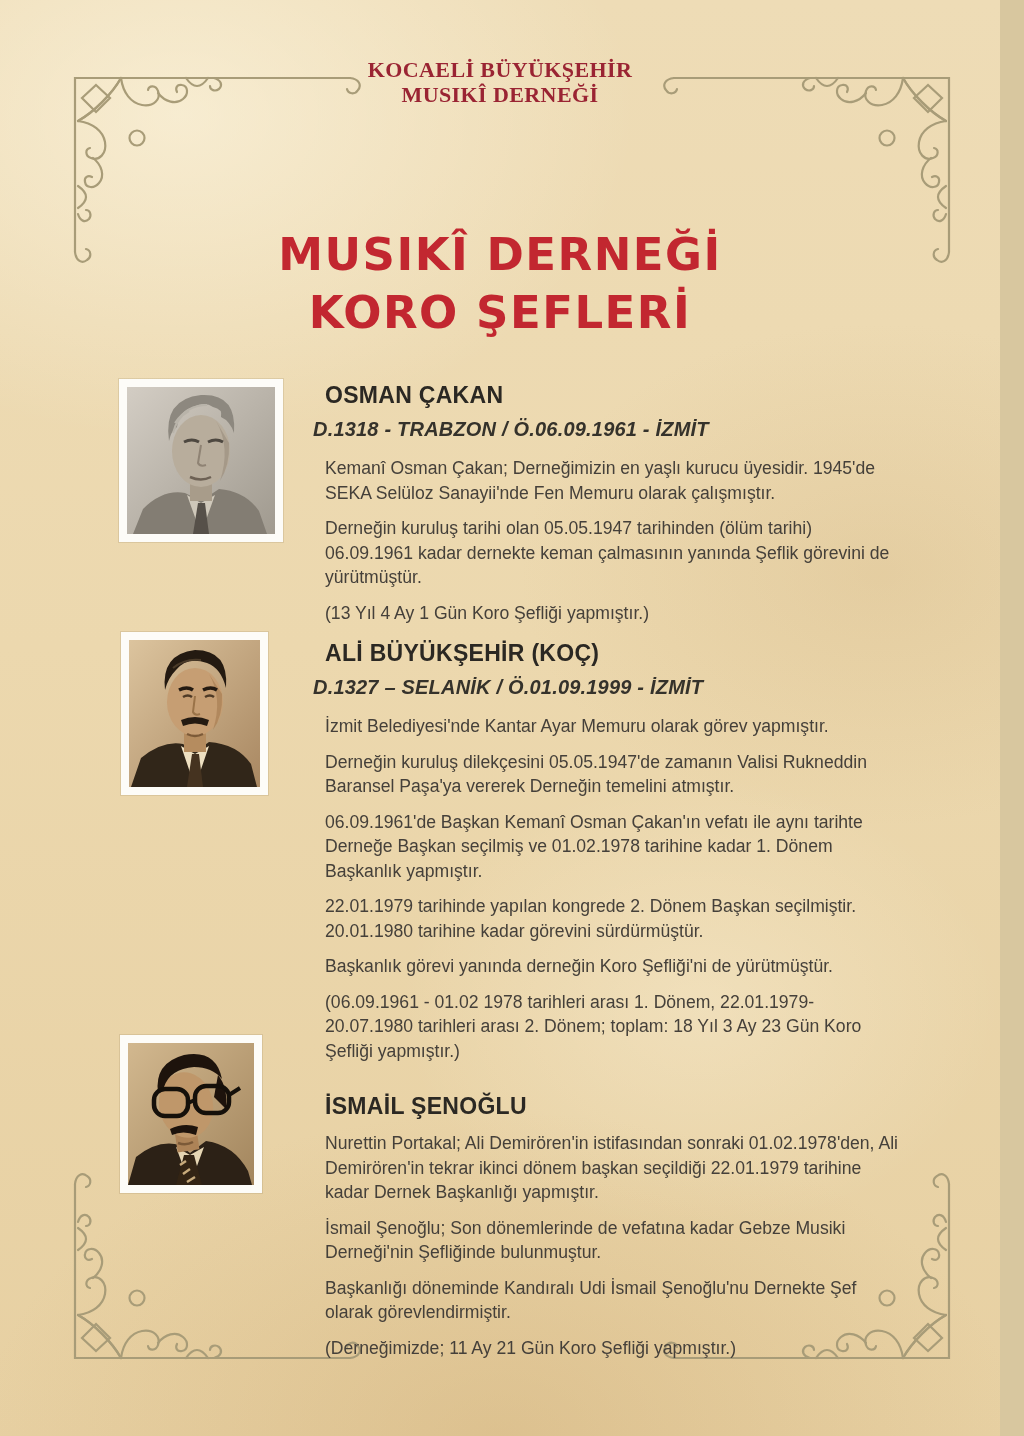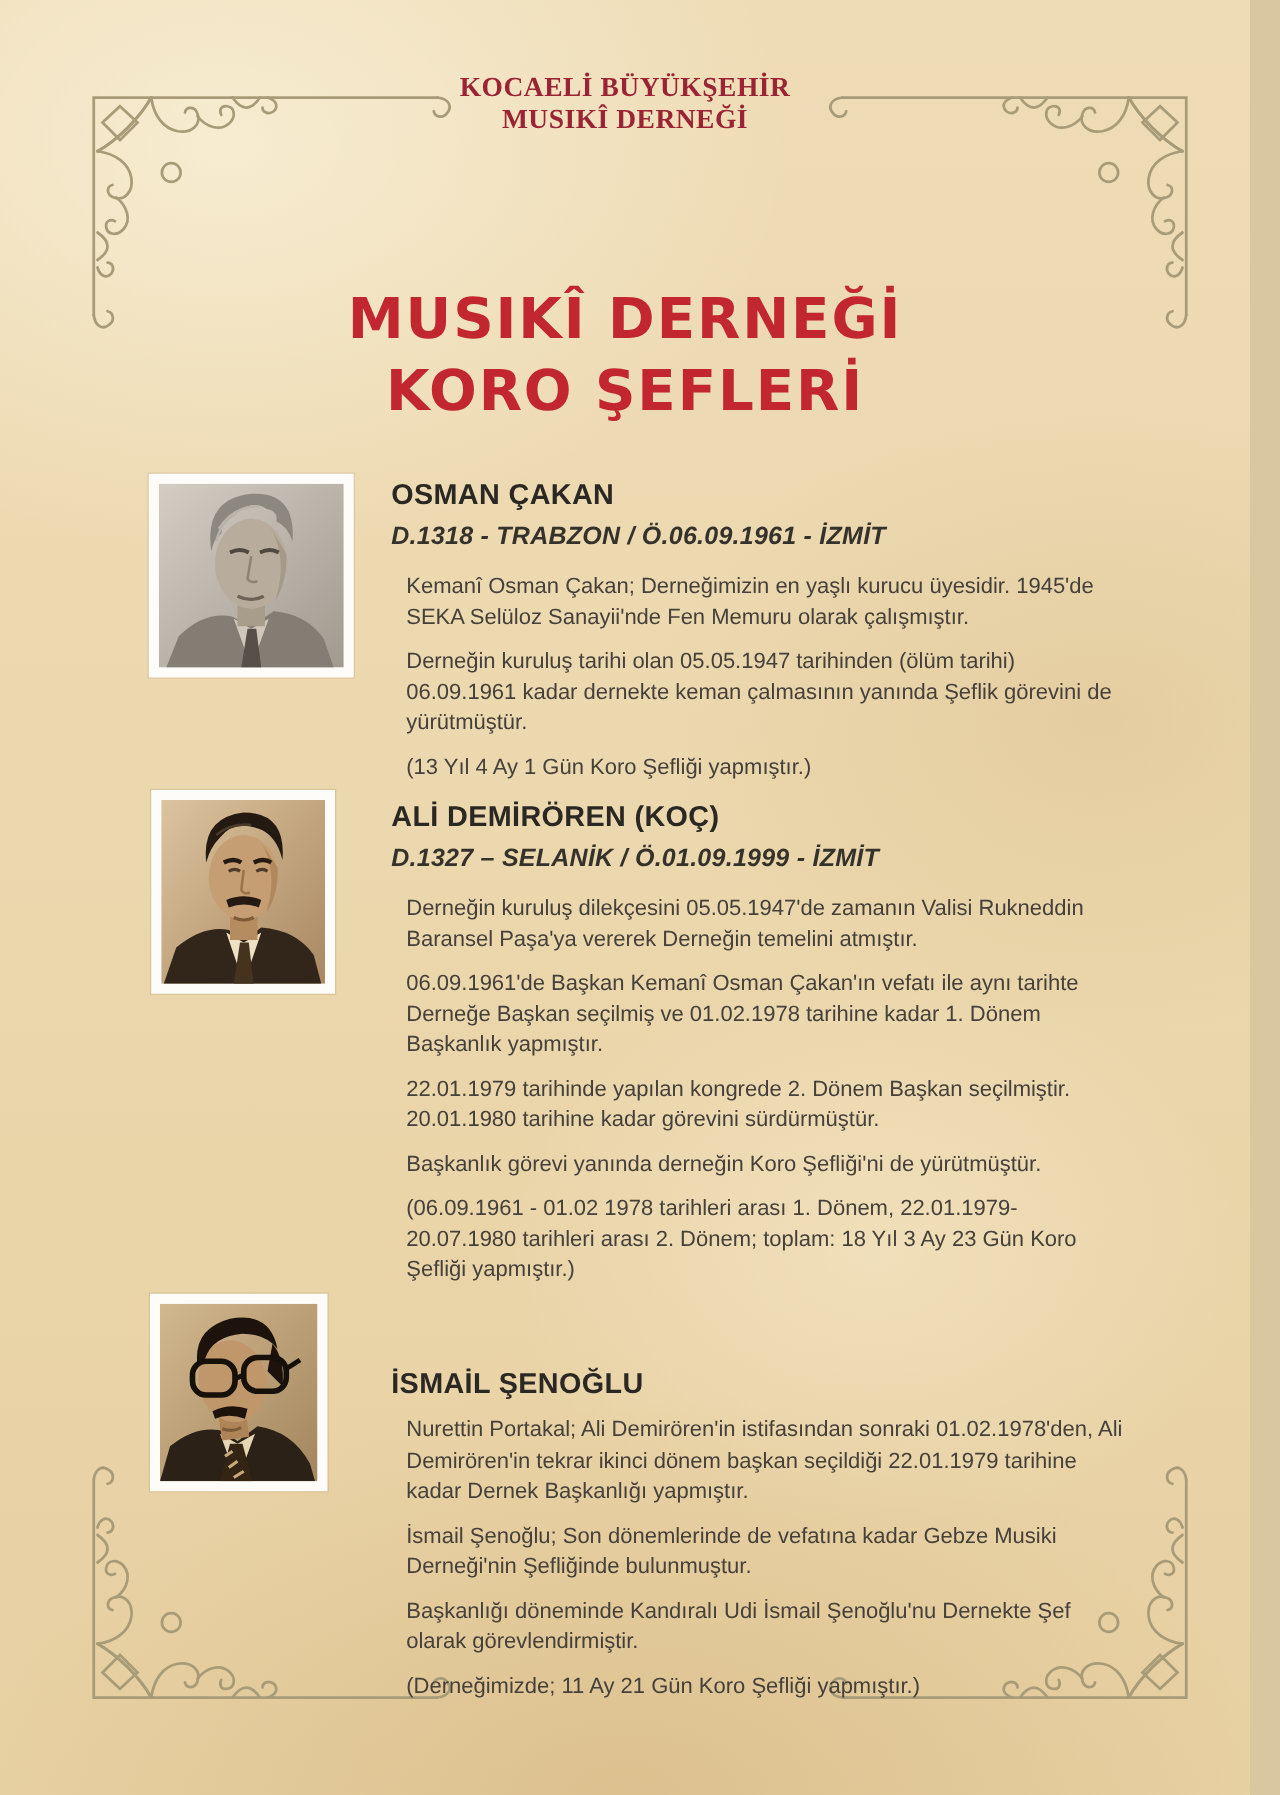--- a/index.html
+++ b/index.html
@@ -21,21 +21,21 @@
     color:#9a2433;font-size:22px;line-height:25px;letter-spacing:.4px;
   }
   .main-title{
     position:absolute;top:226px;left:0;width:100%;margin:0;text-align:center;
     font-family:"DejaVu Sans",sans-serif;font-weight:bold;
     color:#c22730;font-size:45px;line-height:58px;letter-spacing:1.5px;
   }
   .photo{position:absolute;background:#fdfcf8;padding:8px;box-shadow:0 0 0 1px rgba(120,100,60,.15);}
   .photo svg{display:block;}
   .section{position:absolute;left:313px;width:601px;color:#45403a;}
-  .sec-name{margin:0 0 13px;font-size:23px;line-height:24px;font-weight:bold;color:#2b2823;letter-spacing:.3px;}
+  .sec-name{margin:0 12px 13px;font-size:23px;line-height:24px;font-weight:bold;color:#2b2823;letter-spacing:.3px;}
   .sec-dates{margin:0 0 17px;font-size:20px;line-height:19px;font-weight:bold;font-style:italic;color:#35322b;letter-spacing:.2px;}
   .section p{margin:0 12px 11px;font-size:17.6px;line-height:24.5px;}
 </style>
 </head>
 <body>
 
 <div class="page">
 
   <svg class="frame" width="1024" height="1436" viewBox="0 0 1024 1436">
     <defs>
@@ -147,22 +147,23 @@
 
   <section class="section" style="top:383px;">
     <h2 class="sec-name">OSMAN ÇAKAN</h2>
     <div class="sec-dates">D.1318 - TRABZON / Ö.06.09.1961 - İZMİT</div>
     <p>Kemanî Osman Çakan; Derneğimizin en yaşlı kurucu üyesidir. 1945'de SEKA Selüloz Sanayii'nde Fen Memuru olarak çalışmıştır.</p>
     <p>Derneğin kuruluş tarihi olan 05.05.1947 tarihinden (ölüm tarihi) 06.09.1961 kadar dernekte keman çalmasının yanında Şeflik görevini de yürütmüştür.</p>
     <p>(13 Yıl 4 Ay 1 Gün Koro Şefliği yapmıştır.)</p>
   </section>
 
   <section class="section" style="top:641px;">
-    <h2 class="sec-name">ALİ DEMİRÖREN (KOÇ)</h2>
+    <h2 class="sec-name">ALİ BÜYÜKŞEHİR (KOÇ)</h2>
     <div class="sec-dates">D.1327 – SELANİK / Ö.01.09.1999 - İZMİT</div>
+    <p>İzmit Belediyesi'nde Kantar Ayar Memuru olarak görev yapmıştır.</p>
     <p>Derneğin kuruluş dilekçesini 05.05.1947'de zamanın Valisi Rukneddin Baransel Paşa'ya vererek Derneğin temelini atmıştır.</p>
     <p>06.09.1961'de Başkan Kemanî Osman Çakan'ın vefatı ile aynı tarihte Derneğe Başkan seçilmiş ve 01.02.1978 tarihine kadar 1. Dönem Başkanlık yapmıştır.</p>
     <p>22.01.1979 tarihinde yapılan kongrede 2. Dönem Başkan seçilmiştir. 20.01.1980 tarihine kadar görevini sürdürmüştür.</p>
     <p>Başkanlık görevi yanında derneğin Koro Şefliği'ni de yürütmüştür.</p>
     <p>(06.09.1961 - 01.02 1978 tarihleri arası 1. Dönem, 22.01.1979-20.07.1980 tarihleri arası 2. Dönem; toplam: 18 Yıl 3 Ay 23 Gün Koro Şefliği yapmıştır.)</p>
   </section>
 
   <section class="section" style="top:1094px;">
     <h2 class="sec-name">İSMAİL ŞENOĞLU</h2>
     <p>Nurettin Portakal; Ali Demirören'in istifasından sonraki 01.02.1978'den, Ali Demirören'in tekrar ikinci dönem başkan seçildiği 22.01.1979 tarihine kadar Dernek Başkanlığı yapmıştır.</p>

